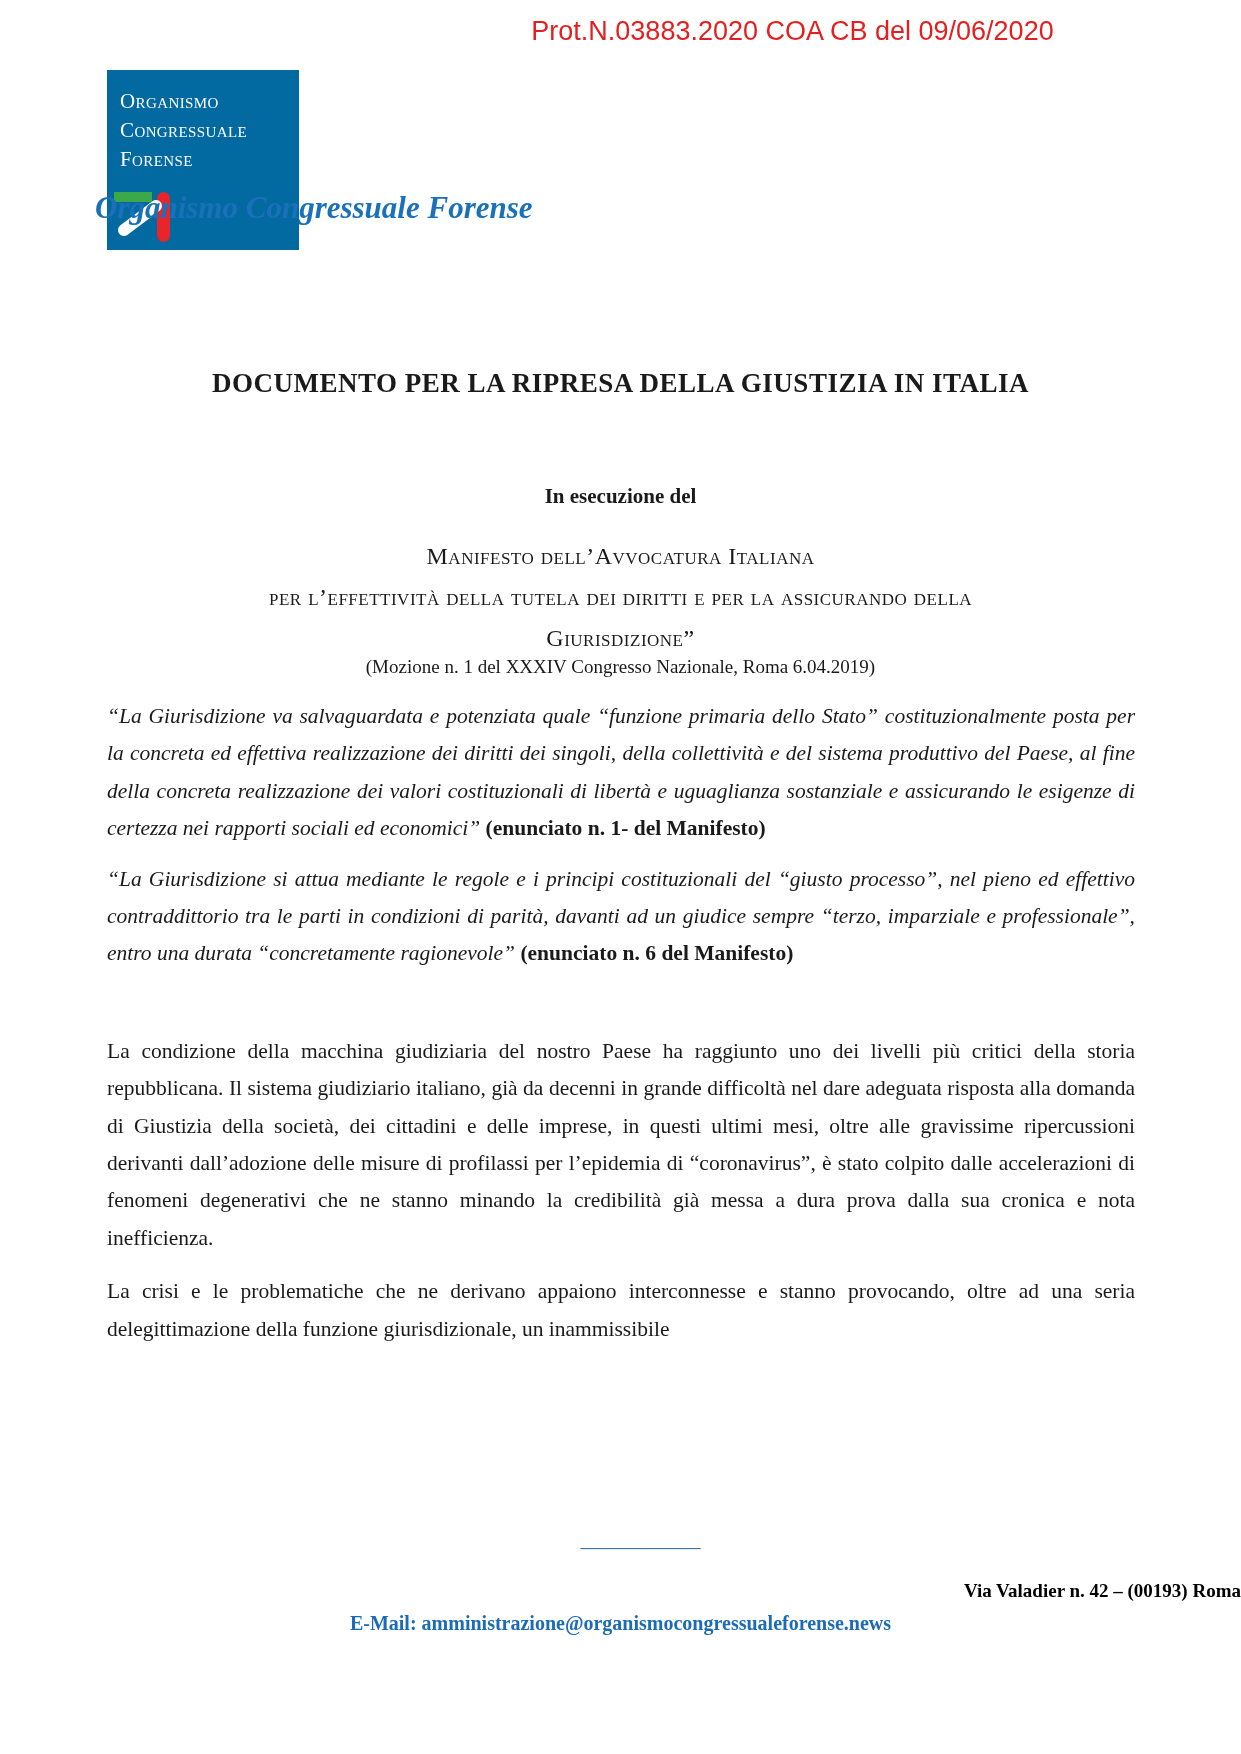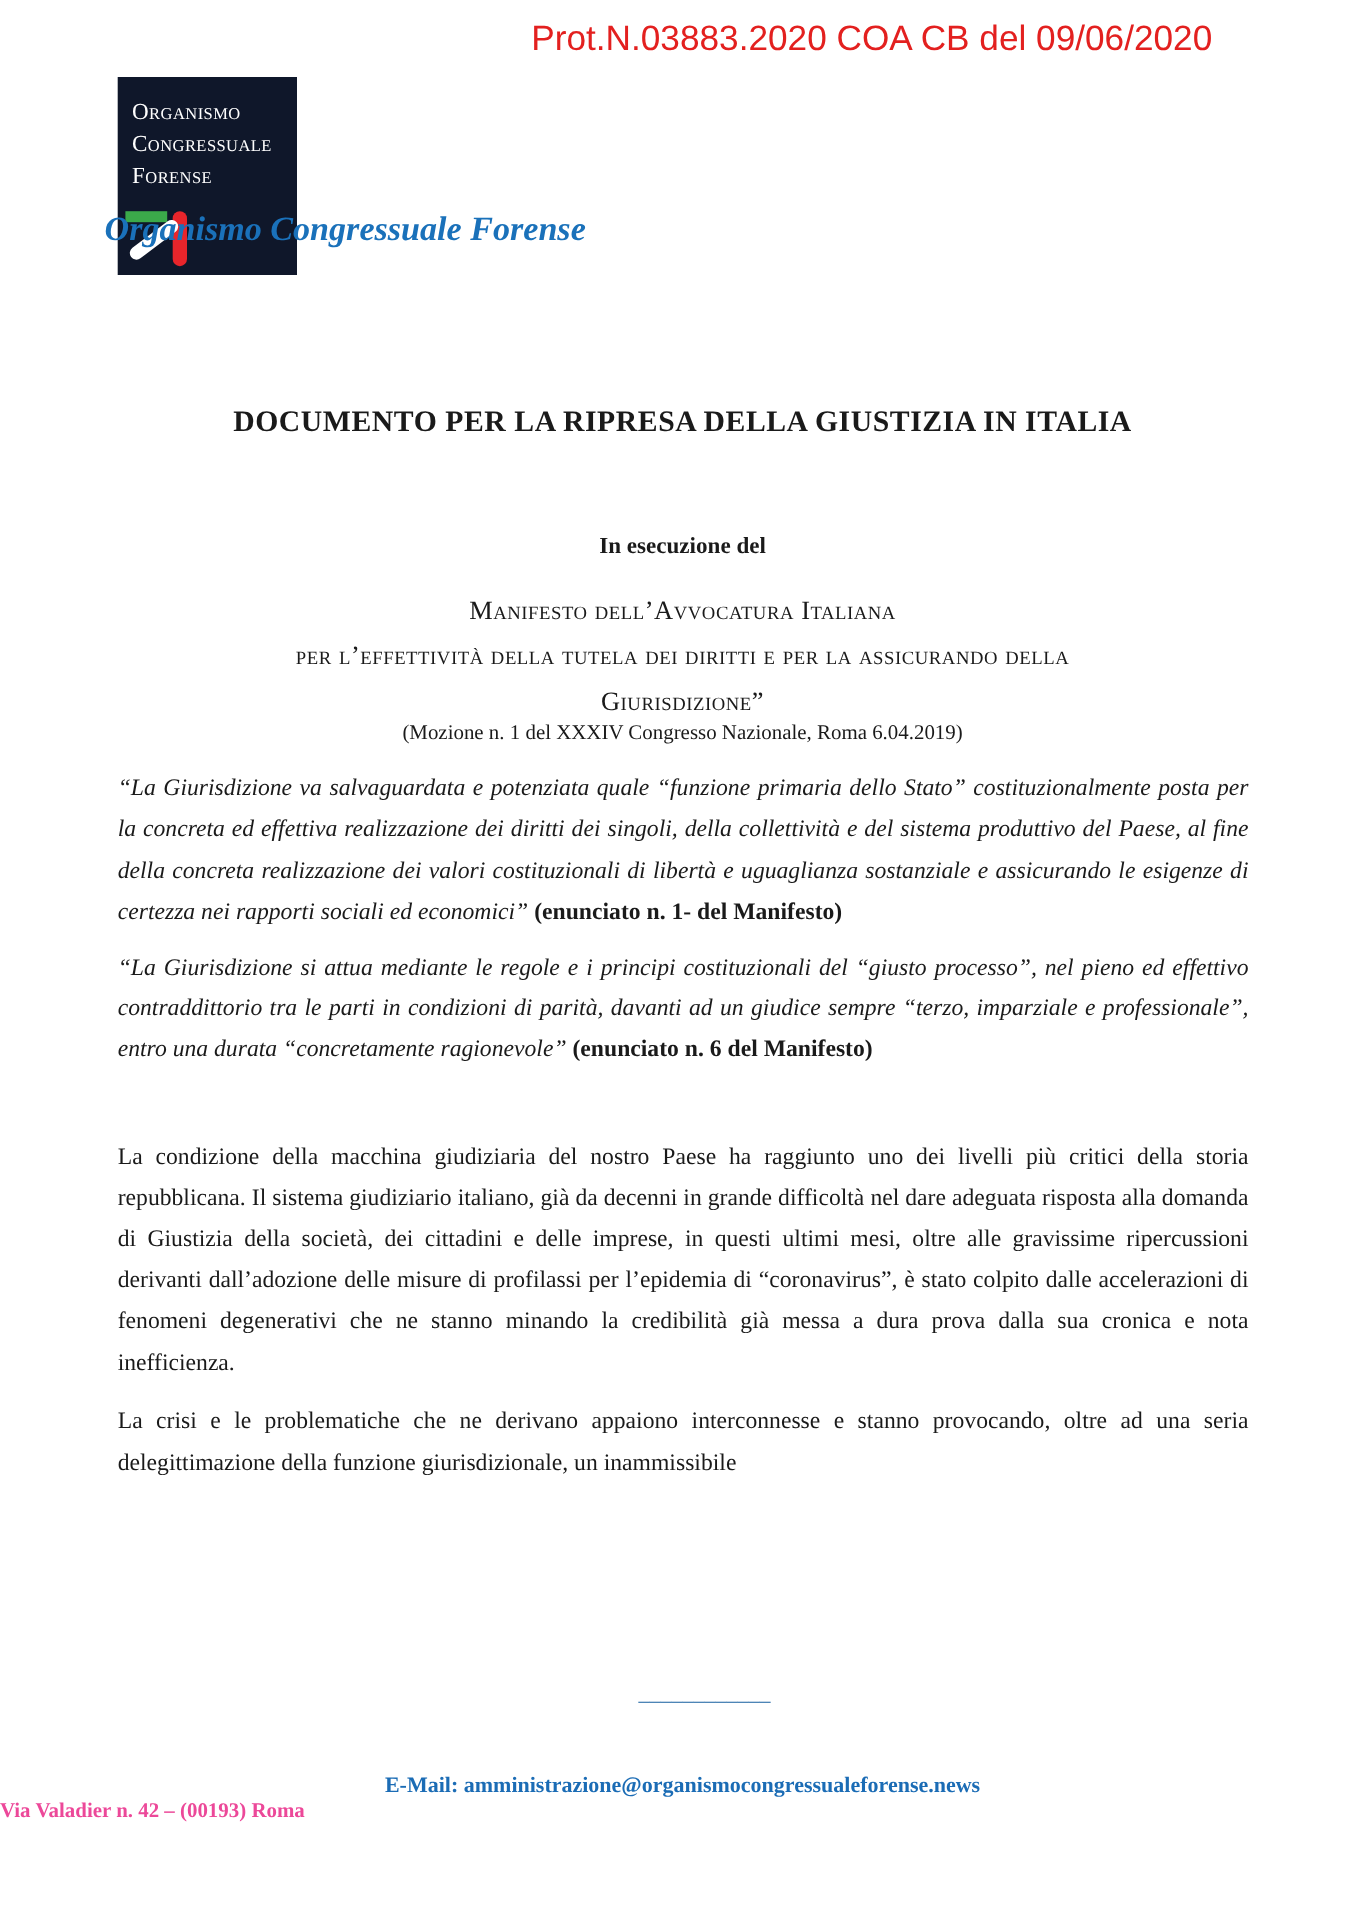--- a/index.html
+++ b/index.html
@@ -14,31 +14,31 @@
     overflow: hidden;
   }
 
   
   .prot {
     position: absolute;
     top: 16px; left: 0; right: 0;
     text-align: center;
     padding-left: 344px;
     font-family: "Liberation Sans", sans-serif;
-    font-size: 32px;
+    font-size: 27px;
     color: #e3201f;
     white-space: nowrap;
   }
 
   
   .logo {
     position: absolute;
     left: 107px; top: 70px;
-    width: 163px; height: 180px;
-    background: #0f172a;
+    width: 192px; height: 180px;
+    background: #0369a1;
   }
   .logo-text {
     padding: 17px 0 0 13px;
     color: #ffffff;
     font-variant: small-caps;
     font-size: 21px;
     line-height: 29px;
     letter-spacing: 0.4px;
   }
   .flag {
@@ -134,25 +134,25 @@
     position: absolute;
     top: 1528px; left: 0; right: 0;
     text-align: center;
     font-size: 20px;
     color: #2b6ea8;
     letter-spacing: 0px;
     padding-left: 40px;
   }
   .footer-address {
     position: absolute;
-    top: 1636px; left: 0; right: 0;
-    text-align: left;
+    top: 1580px; left: 0; right: 0;
+    text-align: right;
     font-size: 19px;
     font-weight: bold;
-    color: #ec4899;
+    color: #000000;
   }
   .footer-email {
     position: absolute;
     top: 1612px; left: 0; right: 0;
     text-align: center;
     font-size: 20px;
     font-weight: bold;
     color: #1b6cb5;
   }
 </style>

